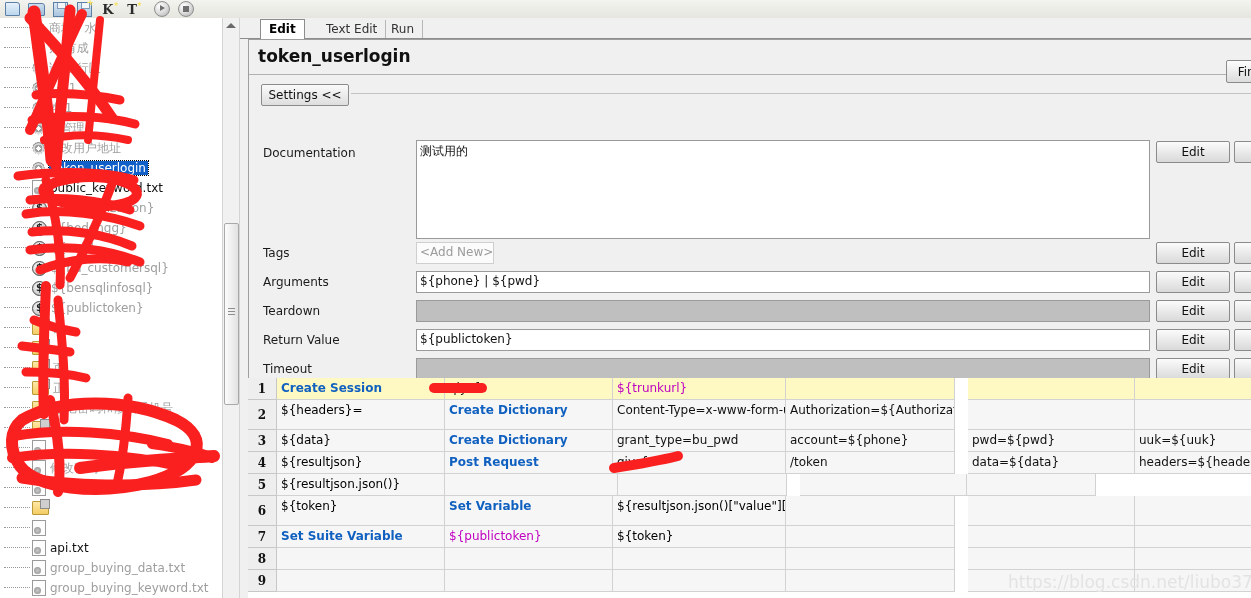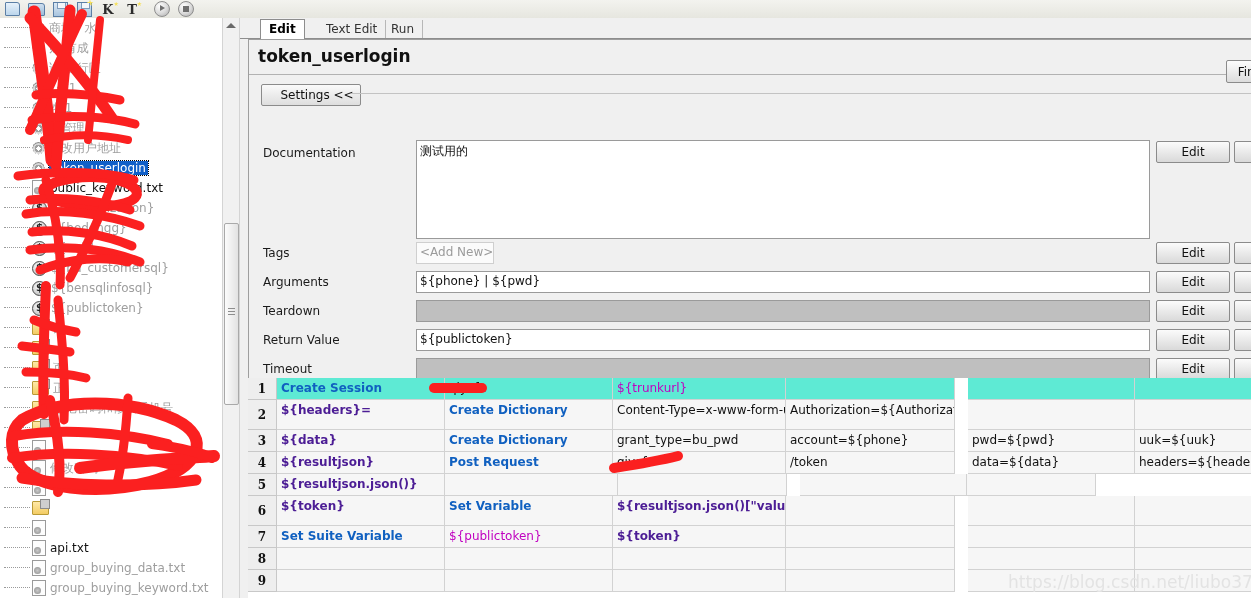--- a/index.html
+++ b/index.html
@@ -168,21 +168,21 @@
   #find-btn{
     position:absolute; right:-22px; top:20px; width:46px;height:21px;
     background:linear-gradient(to bottom,#fdfdfd,#dcdcdc);
     border:1px solid #8b8b8b; border-radius:2px;
     font-size:12px; color:#111; display:flex;align-items:center;justify-content:center;
   }
   #settings-btn{
     position:absolute;left:12px;top:44px;width:86px;height:20px;
     background:linear-gradient(to bottom,#fafafa,#dedede);
     border:1px solid #8b8b8b; border-radius:2px;
-    font-size:12px;color:#111;display:flex;align-items:center;justify-content:center;padding-left:12px;
+    font-size:12px;color:#111;display:flex;align-items:center;justify-content:center;
   }
   #settings-line{
     position:absolute;left:102px;top:53px;right:0;height:1px;background:#c3c3c3;
   }
   .field-label{
     position:absolute; left:14px; font-size:12px; color:#1a1a1a;
   }
   .field-input{
     position:absolute; left:167px;
     background:#fff; border:1px solid #9a9a9a; box-sizing:border-box;
@@ -211,29 +211,29 @@
     border-top:none; border-left:none;
     display:flex;align-items:center;justify-content:center;
     font-size:12px; color:#111; font-weight:bold;
     font-family:"DejaVu Serif","Liberation Serif",serif;
   }
   .gcell{
     border-right:1px solid #d2d2d2; border-bottom:1px solid #d2d2d2;
     padding:3px 4px; box-sizing:border-box; overflow:hidden; white-space:nowrap;
     background:#f6f6f6;
   }
-  .gcell.white{ background:#5eead4; }
+  .gcell.white{ background:#fef9c3; }
   .c1{ flex:0 0 168px; }
   .c2{ flex:0 0 168px; }
   .c3{ flex:0 0 173px; }
   .c4{ flex:0 0 169px; }
   .c5{ flex:0 0 167px;margin-left:13px; }
   .c6{ flex:0 0 129px; }
   .kw{ color:#1060c0; font-weight:bold; }
-  .var{ color:#4c1d95;font-weight:bold; }
+  .var{ color:#000000; }
   .varp{ color:#c000c0; }
   .plain{ color:#111; }
 
   
   #watermark{
     position:absolute; left:1008px; top:572px;
     font-size:17px; color:#e3e3e3; white-space:nowrap;
     font-family:"DejaVu Sans","Liberation Sans",sans-serif;
     pointer-events:none;
   }

